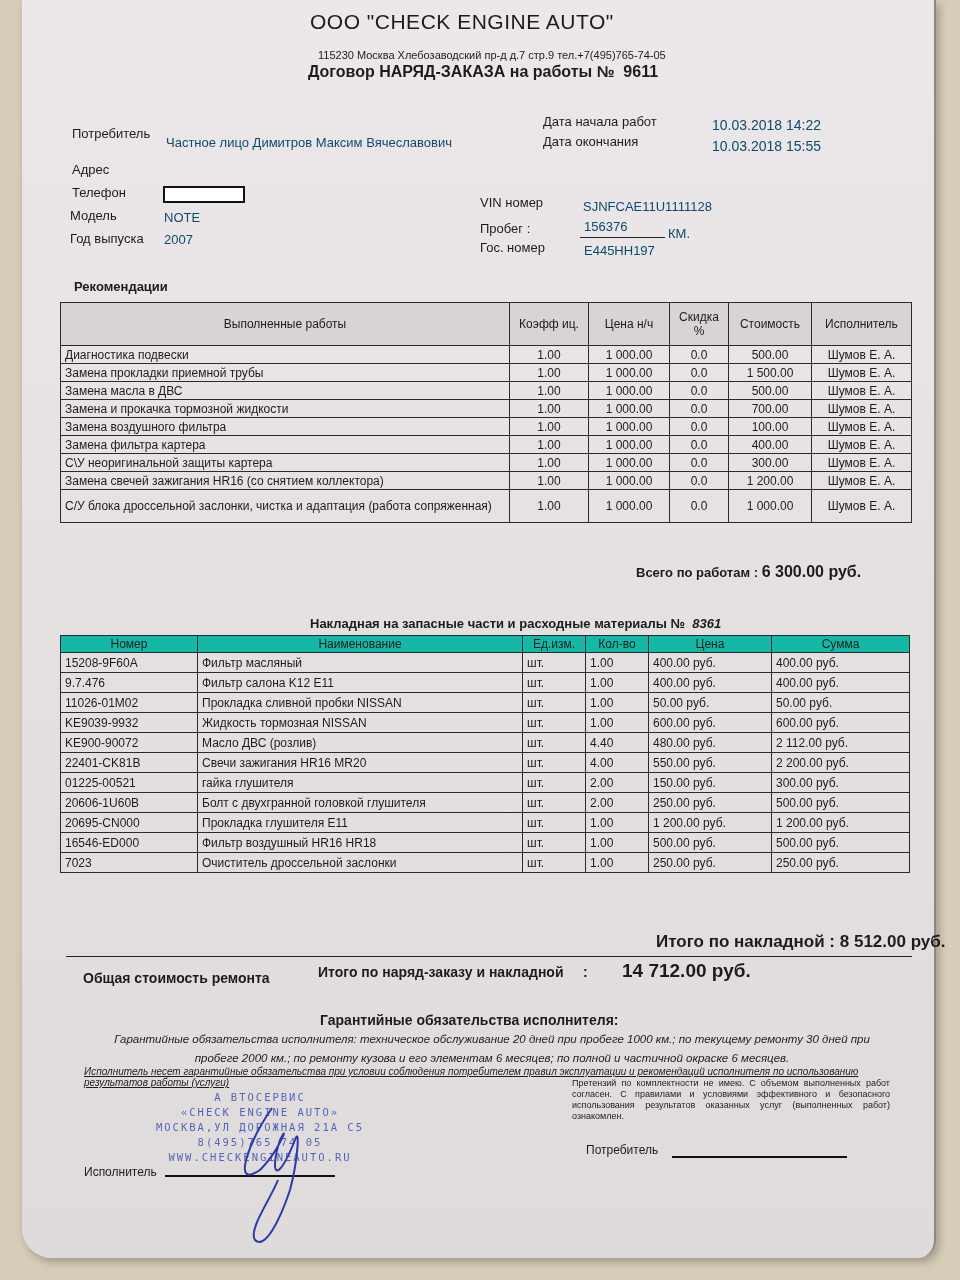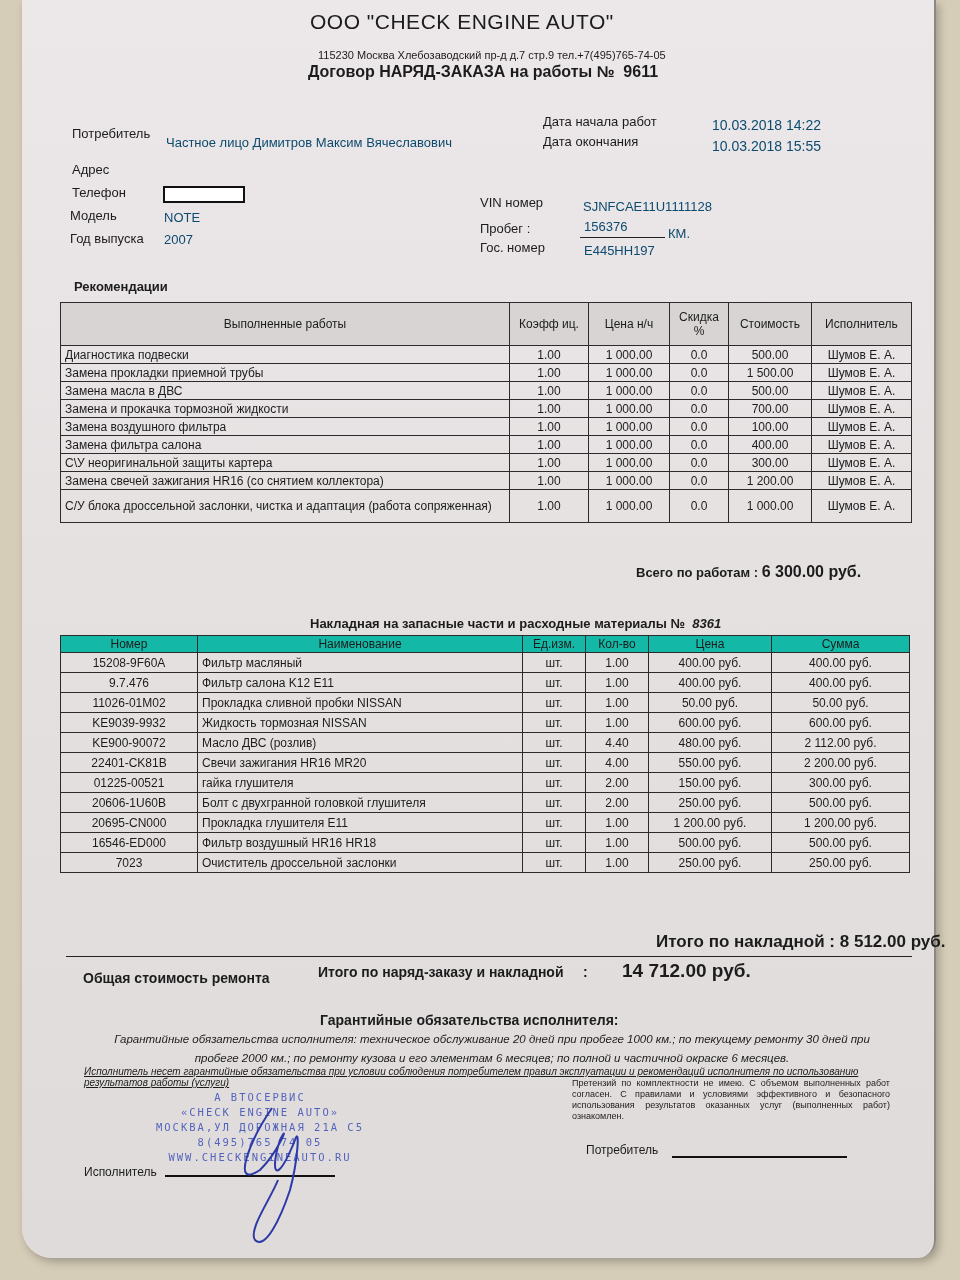--- a/index.html
+++ b/index.html
@@ -34,21 +34,21 @@
   th { background: #d8d4d4; }
   .works { left: 60px; top: 302px; width: 852px; }
   .works th { height: 42px; text-align: center; }
   .works td { height: 17px; }
   .works td.c { text-align: center; }
   .works tr.tall td { height: 32px; }
 
   .parts { left: 60px; top: 635px; width: 850px; }
   .parts th { height: 16px; text-align: center; background: #14b8a6; }
   .parts td { height: 19px; }
-  .parts td.c { text-align: center; }
+  .parts td.c { text-align: left; }
 
   .sum-works { left: 636px; top: 563px; font-size: 13px; font-weight: bold; }
   .sum-works .big { font-size: 16px; }
   .parts-title { left: 310px; top: 616px; font-size: 13px; font-weight: bold; }
   .parts-title i { }
   .sum-parts { left: 656px; top: 932px; font-size: 17px; font-weight: bold; }
   .hr-line { left: 66px; top: 956px; width: 846px; border-top: 1.5px solid #222; }
   .total-l { left: 83px; top: 970px; font-size: 14px; font-weight: bold; }
   .total-m { left: 318px; top: 964px; font-size: 14px; font-weight: bold; }
   .total-v { left: 596px; top: 960px; font-size: 19px; font-weight: bold; }
@@ -147,21 +147,21 @@
       </tr>
   <tr>
         <td>Замена воздушного фильтра</td>
         <td class="c">1.00</td>
         <td class="c">1 000.00</td>
         <td class="c">0.0</td>
         <td class="c">100.00</td>
         <td class="c">Шумов Е. А.</td>
       </tr>
   <tr>
-        <td>Замена фильтра салона</td>
+        <td>Замена фильтра картера</td>
         <td class="c">1.00</td>
         <td class="c">1 000.00</td>
         <td class="c">0.0</td>
         <td class="c">400.00</td>
         <td class="c">Шумов Е. А.</td>
       </tr>
   <tr>
         <td>С\У неоригинальной защиты картера</td>
         <td class="c">1.00</td>
         <td class="c">1 000.00</td>

